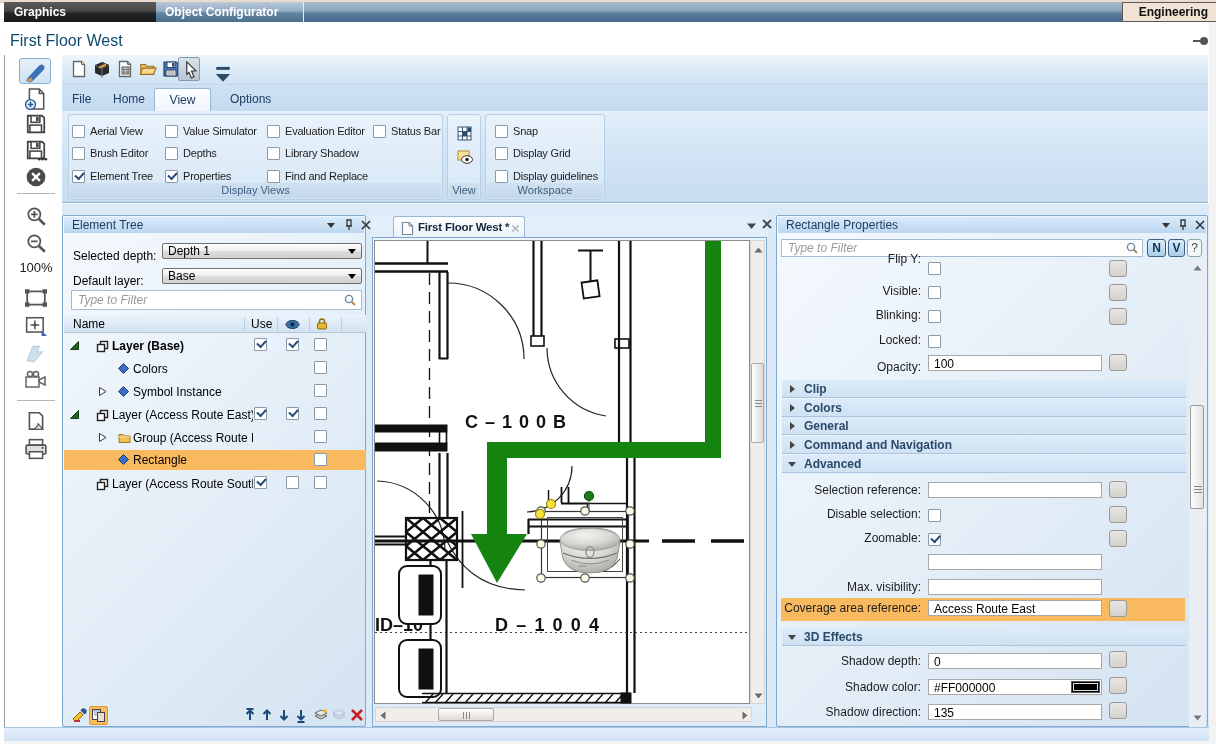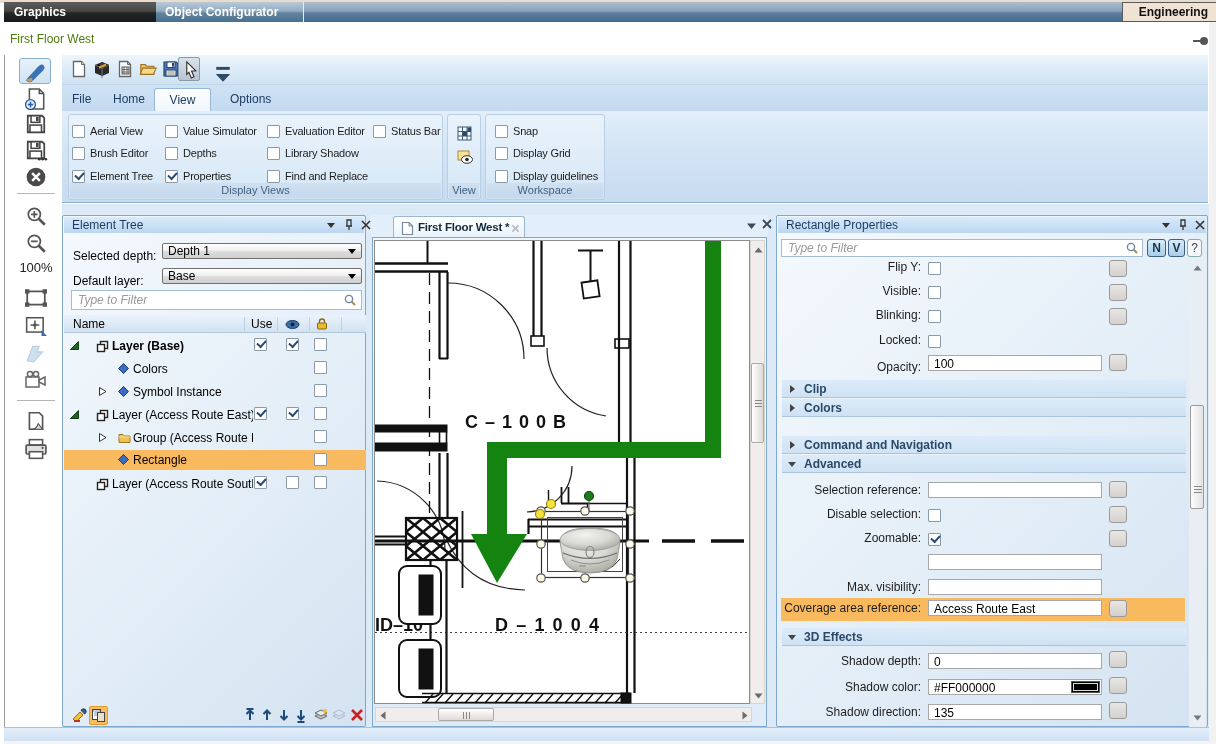--- a/index.html
+++ b/index.html
@@ -18,21 +18,21 @@
   #tab-objconf { left:156px; top:2px; width:148px; height:20px;
     background:linear-gradient(#b8c9d8, #93acc2 45%, #62849f 55%, #49708f);
     color:#fff; font-weight:bold; line-height:20px; padding-left:9px;
     border-right:1px solid #e5ecf2; }
   #engineering { left:1122px; top:2px; width:94px; height:20px; background:#f1e3d3;
     border:1px solid #5a5a5a; border-right:none; color:#111; font-weight:bold;
     line-height:18px; text-align:right; padding-right:8px; }
 
   
   #hdr-row { left:4px; top:22px; width:1212px; height:33px; background:#fff; }
-  #hdr-title { left:10px; top:32px; color:#4d7c0f; font-size:12px; }
+  #hdr-title { left:10px; top:32px; color:#0c4a6e; font-size:16px; }
   #hdr-pin { left:1195px; top:40px; width:16px; height:3px; }
 
   
   #ltool { left:4px; top:55px; width:58px; height:686px; background:#fff; border-left:1px solid #9b9b9b; }
   .lt-ico { position:absolute; left:17px; width:28px; height:22px; text-align:center; }
   .lt-sep { position:absolute; left:12px; width:38px; height:1px; background:#b5b5b5; }
 
   
   #qat { left:62px; top:55px; width:1146px; height:30px;
     background:linear-gradient(#eef5fc, #dcebf8 50%, #cfe2f3); border-bottom:1px solid #c2d7ea; }
@@ -614,36 +614,37 @@
     <div class="tinput" style="left:4px; top:23px; width:362px; height:18px; line-height:16px; padding-left:6px;">Type to Filter
       <svg style="position:absolute; right:2px; top:1px;" width="15" height="15" viewBox="0 0 15 15">
           <circle cx="6" cy="6" r="3.6" fill="none" stroke="#6a86a0" stroke-width="1.4"></circle>
           <line x1="8.7" y1="8.7" x2="12" y2="12" stroke="#b58a4a" stroke-width="2"></line>
         </svg>
     </div>
     <div class="nvbtn" style="left:370px; width:19px;">N</div>
     <div class="nvbtn" style="left:391px; width:17px;">V</div>
     <div class="nvbtn" style="left:410px; width:15px; background:#f4f7fa; border-color:#8aa; color:#444; font-weight:normal;">?</div>
     <div id="pbody" style="position:absolute; left:1px; top:0px; width:410px; height:511px; overflow:hidden;">
-      <div class="plabel" style="top:44px;">Flip Y:</div>
+      <div class="plabel" style="top:36px;">Flip Y:</div>
         <div class="cb" style="left:150px; top:46px;"></div>
         <div class="sbtn" style="top:44px;"></div>
       <div class="plabel" style="top:68px;">Visible:</div>
         <div class="cb" style="left:150px; top:70px;"></div>
         <div class="sbtn" style="top:68px;"></div>
       <div class="plabel" style="top:92px;">Blinking:</div>
         <div class="cb" style="left:150px; top:94px;"></div>
         <div class="sbtn" style="top:92px;"></div>
       <div class="plabel" style="top:117px;">Locked:</div>
         <div class="cb" style="left:150px; top:119px;"></div>
       <div class="plabel" style="top:144px;padding-left:12px;">Opacity:</div>
         <div class="pfield" style="top:139px;">100</div>
         <div class="sbtn" style="top:138px;"></div>
       <div class="sechdr" style="top:164px;">Clip</div>
       <div class="sechdr" style="top:183px;">Colors</div>
+      <div class="sechdr" style="top:201px;">General</div>
       <div class="sechdr" style="top:220px;">Command and Navigation</div>
       <div class="sechdr open" style="top:239px;">Advanced</div>
       <div class="plabel" style="top:267px;">Selection reference:</div>
         <div class="pfield" style="top:266px;"></div>
         <div class="sbtn" style="top:265px;"></div>
       <div class="plabel" style="top:291px;">Disable selection:</div>
         <div class="cb" style="left:150px; top:293px;"></div>
         <div class="sbtn" style="top:290px;"></div>
       <div class="plabel" style="top:315px;">Zoomable:</div>
         <div class="cb chk" style="left:150px; top:317px;"></div>

